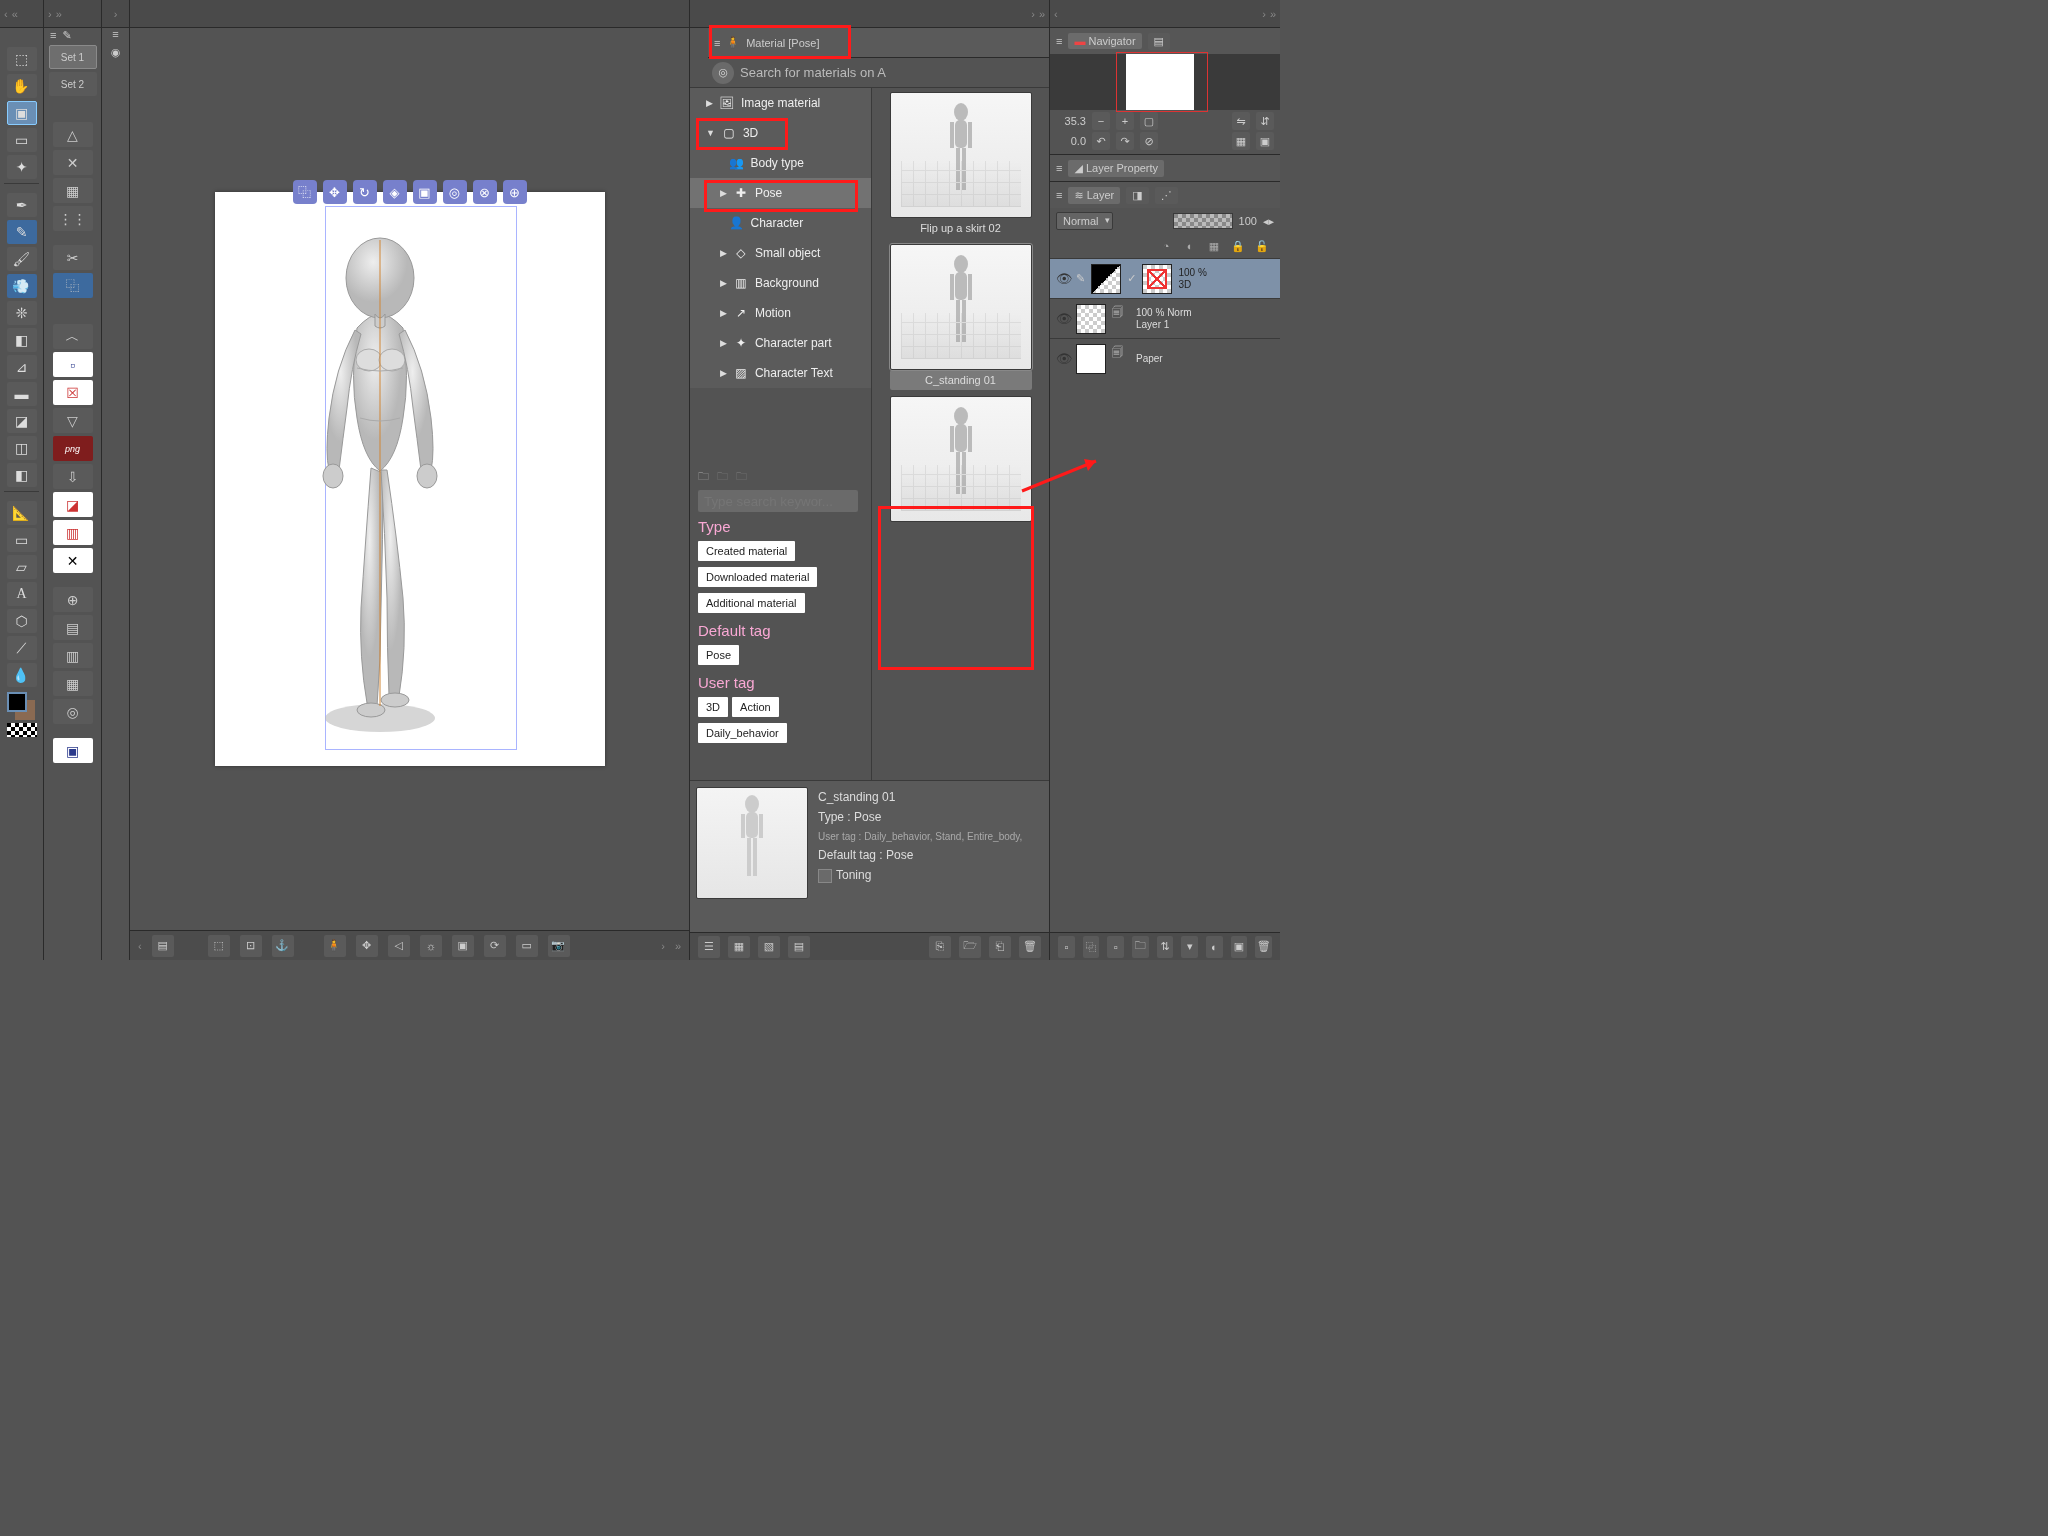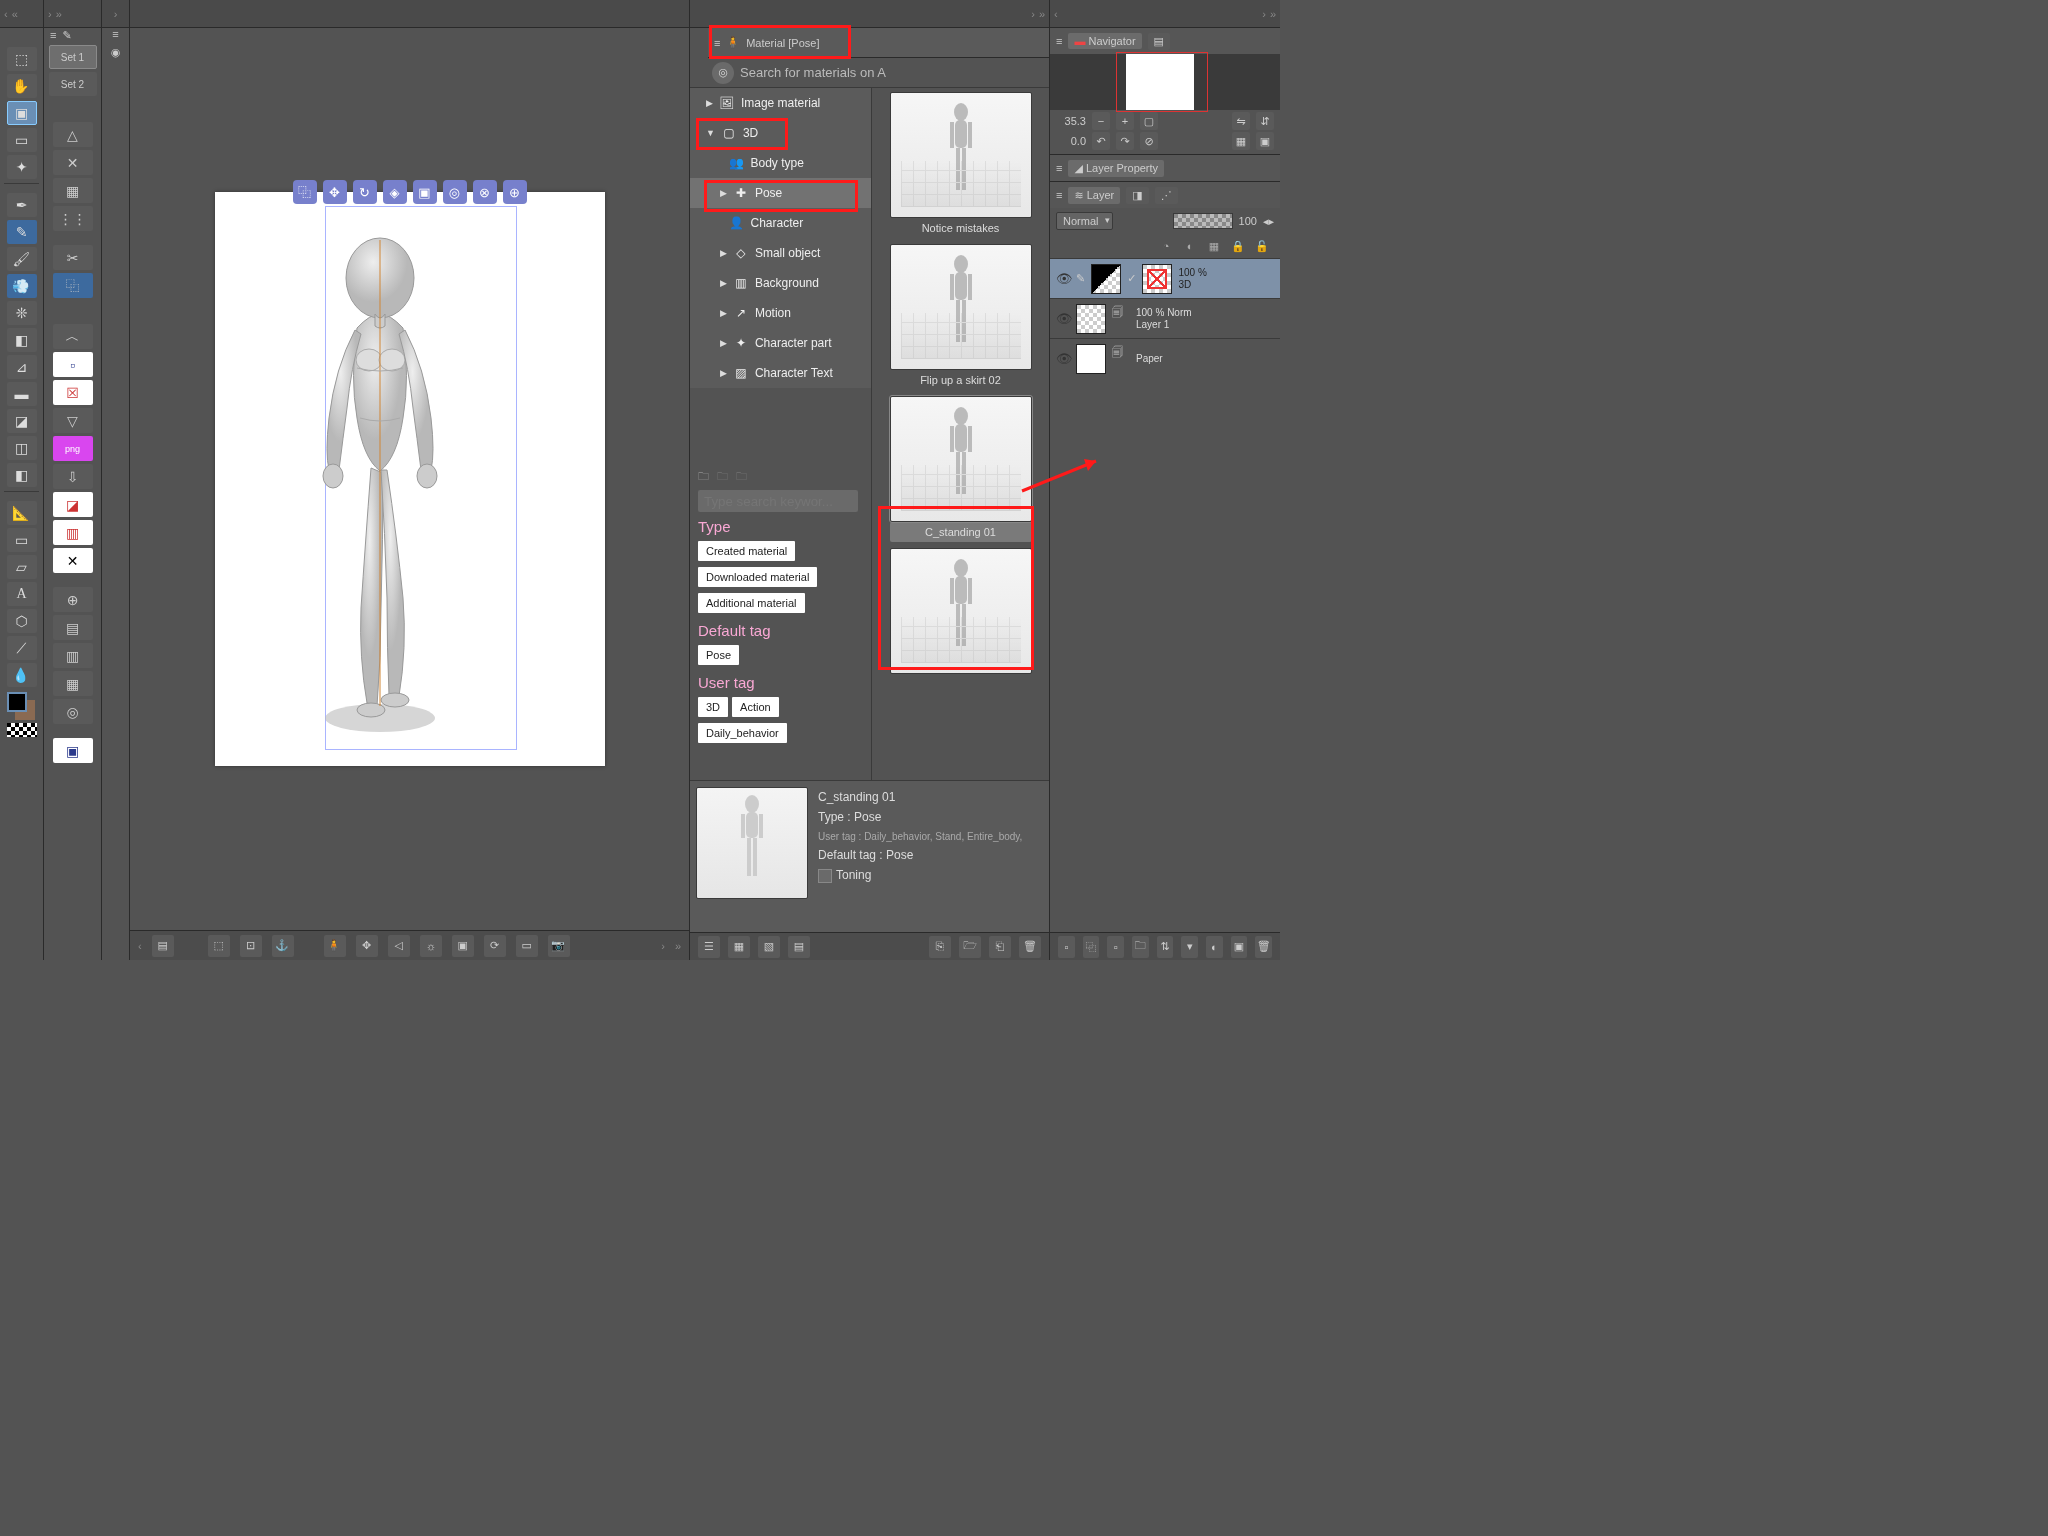--- a/index.html
+++ b/index.html
@@ -263,21 +263,21 @@
     </div>
   <div class="subtool white">
       <span class="em">▫</span>
     </div>
   <div class="subtool white">
       <span class="em" style="color:#c33;">☒</span>
     </div>
   <div class="subtool">
       <span class="em">▽</span>
     </div>
-  <div class="subtool" style="background:#d946ef;">
+  <div class="subtool" style="background:#7f1d1d;font-style:italic;">
       <span style="color:#fff;font-size:9px;">png</span>
     </div>
   <div class="subtool">
       <span class="em">⇩</span>
     </div>
   <div class="subtool white">
       <span class="em" style="color:#c33;">◪</span>
     </div>
   <div class="subtool white">
       <span class="em" style="color:#c33;">▥</span>
@@ -488,33 +488,20 @@
             <div class="thumb-img">
               <div class="thumb-fig mini-fig"><svg viewBox="0 0 48 100">
                   <ellipse cx="24" cy="11" rx="7" ry="9" fill="#bbb"></ellipse>
                   <rect x="18" y="19" width="12" height="28" rx="5" fill="#bbb"></rect>
                   <rect x="19" y="47" width="4" height="42" fill="#bbb"></rect>
                   <rect x="25" y="47" width="4" height="42" fill="#bbb"></rect>
                   <rect x="13" y="21" width="4" height="26" fill="#bbb"></rect>
                   <rect x="31" y="21" width="4" height="26" fill="#bbb"></rect>
                 </svg></div>
             </div>
-            <div class="thumb-label">Notice mistakes</div>
-          </div>
-          <div class="thumb">
-            <div class="thumb-img">
-              <div class="thumb-fig mini-fig"><svg viewBox="0 0 48 100">
-                  <ellipse cx="24" cy="11" rx="7" ry="9" fill="#bbb"></ellipse>
-                  <rect x="18" y="19" width="12" height="28" rx="5" fill="#bbb"></rect>
-                  <rect x="19" y="47" width="4" height="42" fill="#bbb"></rect>
-                  <rect x="25" y="47" width="4" height="42" fill="#bbb"></rect>
-                  <rect x="13" y="21" width="4" height="26" fill="#bbb"></rect>
-                  <rect x="31" y="21" width="4" height="26" fill="#bbb"></rect>
-                </svg></div>
-            </div>
             <div class="thumb-label">Flip up a skirt 02</div>
           </div>
           <div class="thumb sel">
             <div class="thumb-img">
               <div class="thumb-fig mini-fig"><svg viewBox="0 0 48 100">
                   <ellipse cx="24" cy="11" rx="7" ry="9" fill="#bbb"></ellipse>
                   <rect x="18" y="19" width="12" height="28" rx="5" fill="#bbb"></rect>
                   <rect x="19" y="47" width="4" height="42" fill="#bbb"></rect>
                   <rect x="25" y="47" width="4" height="42" fill="#bbb"></rect>
                   <rect x="13" y="21" width="4" height="26" fill="#bbb"></rect>

